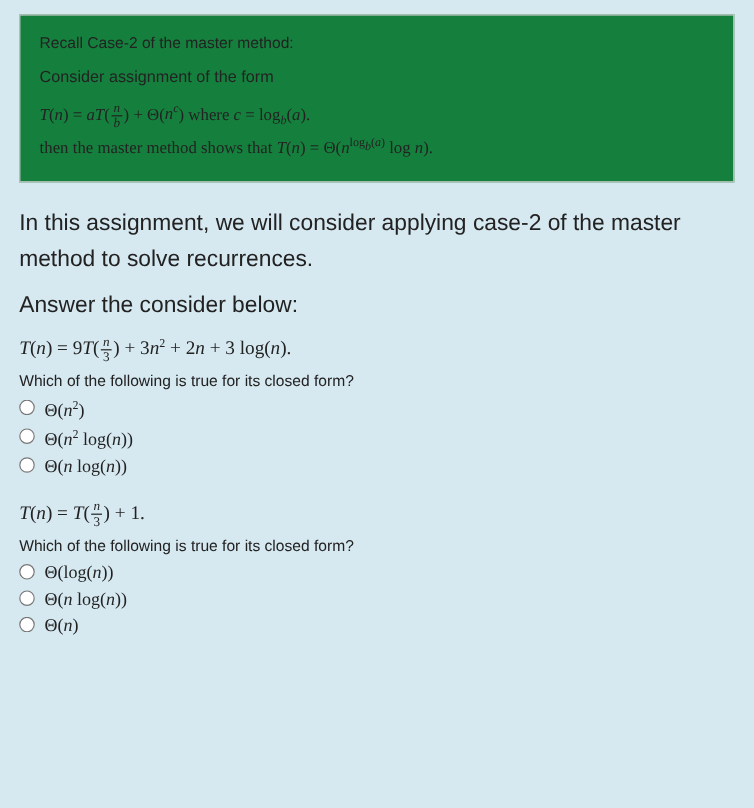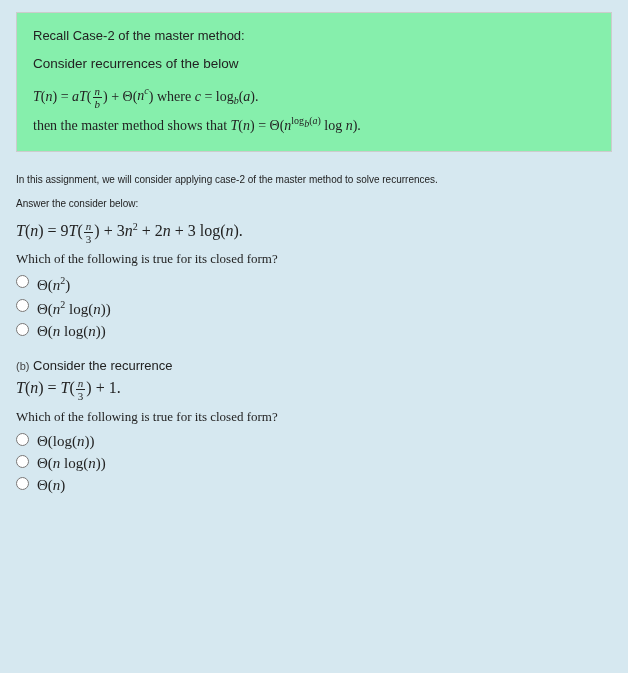--- a/index.html
+++ b/index.html
@@ -6,21 +6,21 @@
     body {
       background-color: #d6e8f0;
       font-family: serif;
       font-size: 14px;
       color: #222;
       padding: 12px 16px;
       width: 628px;
       min-height: 673px;
     }
     .recall-box {
-      background: #86efac;
+      background: #15803d;
       border: 1px solid #ccc;
       padding: 12px 16px;
       margin-bottom: 20px;
       line-height: 1.7;
     }
     .recall-title {
       font-family: sans-serif;
       font-size: 13px;
       margin-bottom: 6px;
     }
@@ -28,36 +28,36 @@
       font-size: 13.5px;
       font-family: sans-serif;
     }
     .math-line {
       font-family: serif;
       font-size: 14px;
       margin: 2px 0;
     }
     .section-text {
       font-family: sans-serif;
-      font-size: 10px;
+      font-size: 19px;
       margin-bottom: 8px;
       line-height: 1.6;
     }
     .question-label {
       font-family: sans-serif;
       font-size: 13px;
       margin-bottom: 2px;
     }
     .question-math {
       font-family: serif;
       font-size: 16px;
       margin: 4px 0 6px 0;
     }
     .which-text {
-      font-family: Liberation Serif, serif;
+      font-family: Liberation Sans, sans-serif;
       font-size: 13px;
       margin-bottom: 8px;
     }
     .options-list {
       list-style: none;
       margin-bottom: 18px;
     }
     .options-list li {
       display: flex;
       align-items: flex-start;
@@ -94,21 +94,21 @@
       padding: 0 2px;
     }
     sup { font-size: 10px; }
     sub { font-size: 10px; }
   </style>
 </head>
 <body>
 
 <div class="recall-box">
   <div class="recall-title">Recall Case-2 of the master method:</div>
-  <p class="section-text">Consider recurrences of the below</p>
+  <p class="section-text">Consider assignment of the form</p>
   <div class="math-line">
     <i>T</i>(<i>n</i>) = <i>aT</i>(<span class="frac">
         <span class="num"><i>n</i></span>
         <span class="den"><i>b</i></span>
       </span>) + Θ(<i>n<sup>c</sup></i>) where <i>c</i> = log<sub><i>b</i></sub>(<i>a</i>).
   </div>
   <div class="math-line">
     then the master method shows that <i>T</i>(<i>n</i>) = Θ(<i>n</i><sup>log<sub><i>b</i></sub>(<i>a</i>)</sup> log <i>n</i>).
   </div>
 </div>
@@ -134,23 +134,20 @@
       <span>Θ(<i>n</i><sup>2</sup> log(<i>n</i>))</span>
     </li>
     <li>
       <input type="radio" name="part_a" style="">
       <span>Θ(<i>n</i> log(<i>n</i>))</span>
     </li>
   </ul>
 </div>
 
 <div>
-  <div class="question-label">
-    <span class="sub-label">(b)</span> Consider the recurrence
-  </div>
   <div class="question-math">
     <i>T</i>(<i>n</i>) = <i>T</i>(<span class="frac">
         <span class="num"><i>n</i></span>
         <span class="den">3</span>
       </span>) + 1.
   </div>
   <div class="which-text">Which of the following is true for its closed form?</div>
   <ul class="options-list">
     <li>
       <input type="radio" name="part_b" style="">

